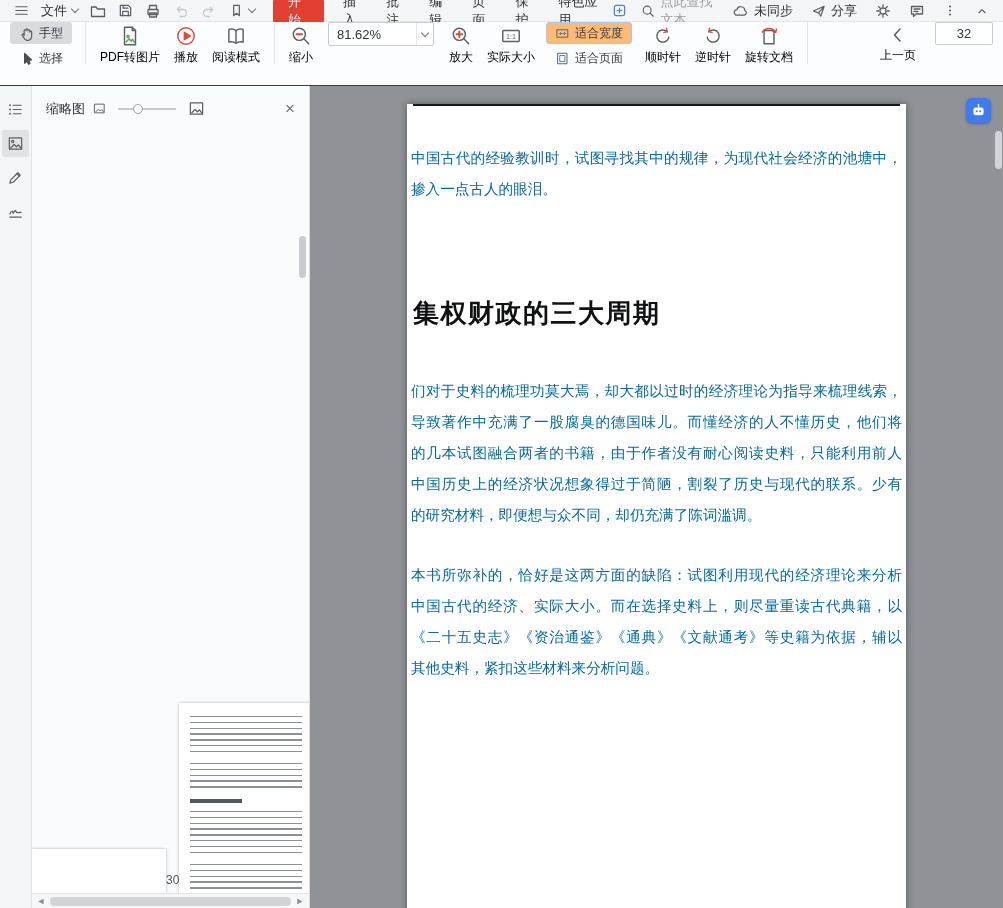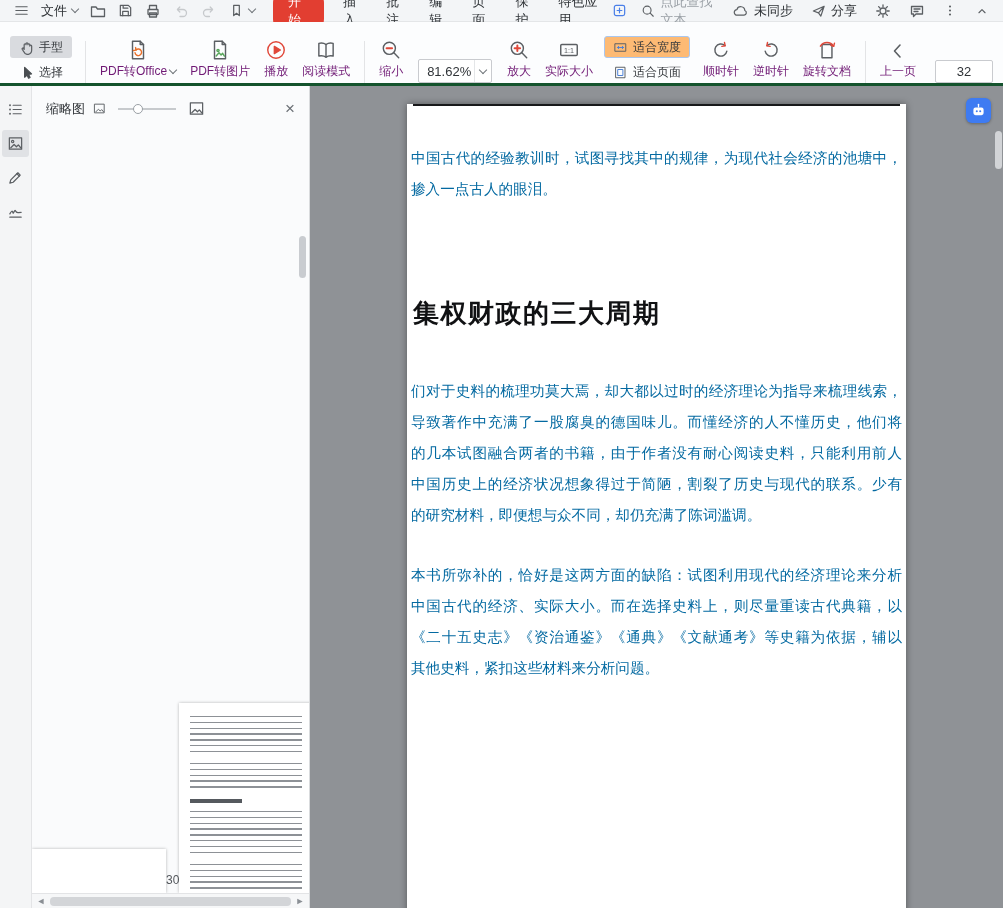--- a/index.html
+++ b/index.html
@@ -15,30 +15,30 @@
   .ic svg{display:block;stroke:#5b5f63;fill:none;stroke-width:1.3;stroke-linecap:round;stroke-linejoin:round}
   .dis svg{stroke:#c6c9cc}
   .chev{width:6px;height:6px;border-right:1.3px solid #70757a;border-bottom:1.3px solid #70757a;
         transform:rotate(45deg);margin-top:-3px}
   .pill{background:#e23e31;color:#fff;padding:3px 15px;border-radius:13px;margin:0 8px 0 12px;font-size:13px}
   .tab{padding:4px 11px}
   .search{display:flex;align-items:center;gap:6px;color:#9aa0a6;margin-left:8px;padding:3px 6px}
   .mright{margin-left:auto;display:flex;align-items:center;gap:6px}
 
   
-  .toolbar{height:64px;background:#fcfdfe;border-bottom:3px solid #14532d;display:flex;
-           align-items:flex-end;padding:0 10px;font-size:12px}
+  .toolbar{height:64px;background:#fcfdfe;border-bottom:1px solid #14532d;display:flex;
+           align-items:flex-start;padding:0 10px;font-size:12px}
   .stack{display:flex;flex-direction:column;gap:3px;margin-right:6px}
   .sbtn{display:flex;align-items:center;gap:5px;font-size:12px;padding:2px 8px;border-radius:3px;
         height:22px;border:1px solid transparent;white-space:nowrap}
   .sbtn.sel{background:#d9dbdf}
   .sbtn.bsel{background:#fdba74;border-color:#a9c7ef}
   .vsep{width:1px;height:42px;background:#e3e4e6;margin:0 7px;flex:0 0 auto}
   .bigbtn{display:flex;flex-direction:column;align-items:center;gap:2px;font-size:12px;
-          padding:3px 7px;white-space:nowrap;color:#701a75}
+          padding:3px 7px;white-space:nowrap;color:#000000}
   .lblrow{display:flex;align-items:center;gap:3px}
   .zoombox{display:flex;align-items:center;background:#fff;border:1px solid #c9cbcf;border-radius:2px;
            height:24px;width:106px;margin:0 8px;font-size:13px;color:#2f3337}
   .zoombox .val{flex:1;padding-left:8px}
   .zoombox .dd{width:17px;height:100%;border-left:1px solid #e4e6e8;display:flex;align-items:center;justify-content:center}
   .pageinput{width:58px;height:23px;border:1px solid #c9cbcf;border-radius:2px;text-align:center;
              font-size:13px;color:#2f3337;background:#fff;margin-left:12px;font-family:inherit}
 
   
   .workspace{flex:1;display:flex;min-height:0}
@@ -239,34 +239,20 @@
       <span>选择</span>
     </span>
   </div>
   <div class="vsep"></div>
 
   <div class="bigbtn">
     <span class="ic">
       <svg width="22" height="22" viewBox="0 0 20 20">
           <path d="M5 2h7l3 3v13H5z"></path>
           <path d="M12 2v3h3"></path>
-          <path d="M7.3 12.5a3 3 0 1 0 .9-2.6" style="stroke:#e8702a"></path>
-          <path d="M7.8 7.8l.4 2.3-2.3.3" style="stroke:#e8702a"></path>
-        </svg>
-    </span>
-    <span class="lblrow">
-        <span>PDF转Office</span>
-        <span class="chev"></span>
-      </span>
-  </div>
-  <div class="bigbtn">
-    <span class="ic">
-      <svg width="22" height="22" viewBox="0 0 20 20">
-          <path d="M5 2h7l3 3v13H5z"></path>
-          <path d="M12 2v3h3"></path>
           <circle cx="8.2" cy="10.5" r="1" style="stroke:#57a55a"></circle>
           <path d="M6.5 15.5l2.6-3 1.9 2.1 1.4-1.6 1.6 2.5" style="stroke:#57a55a"></path>
         </svg>
     </span>
     <span>PDF转图片</span>
   </div>
   <div class="bigbtn">
     <span class="ic">
       <svg width="22" height="22" viewBox="0 0 20 20">
           <circle cx="10" cy="10" r="7.5" style="stroke:#e0483a"></circle>

